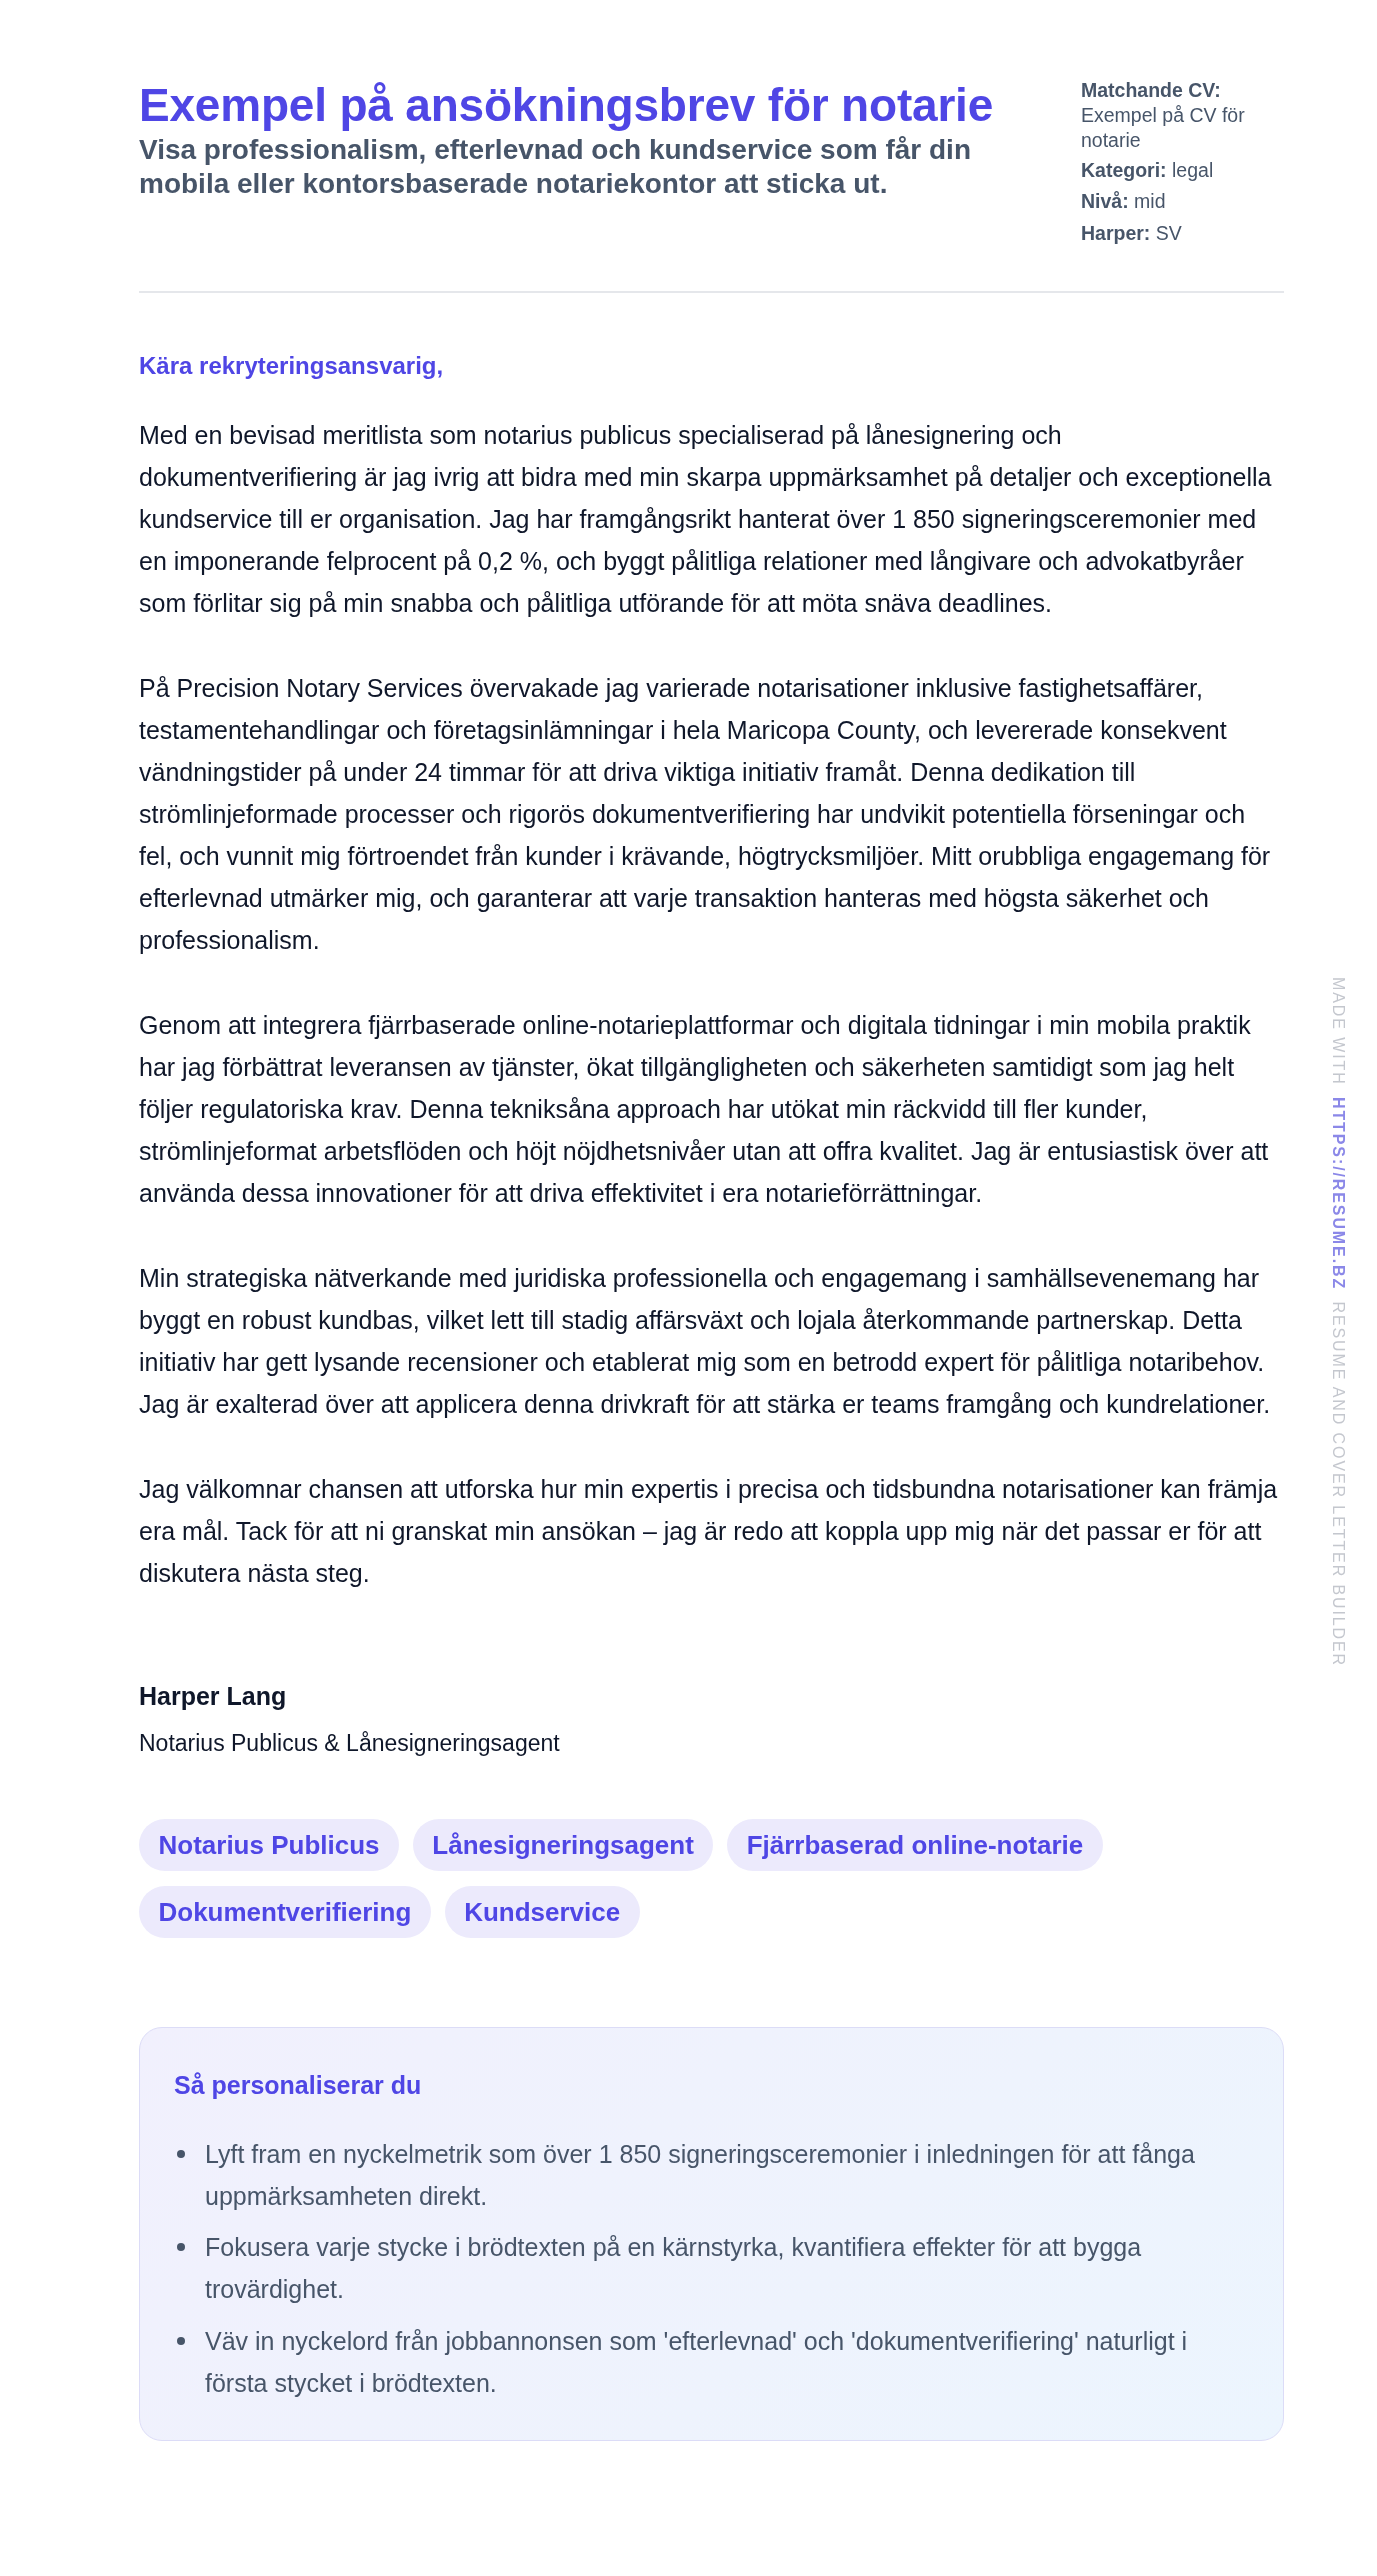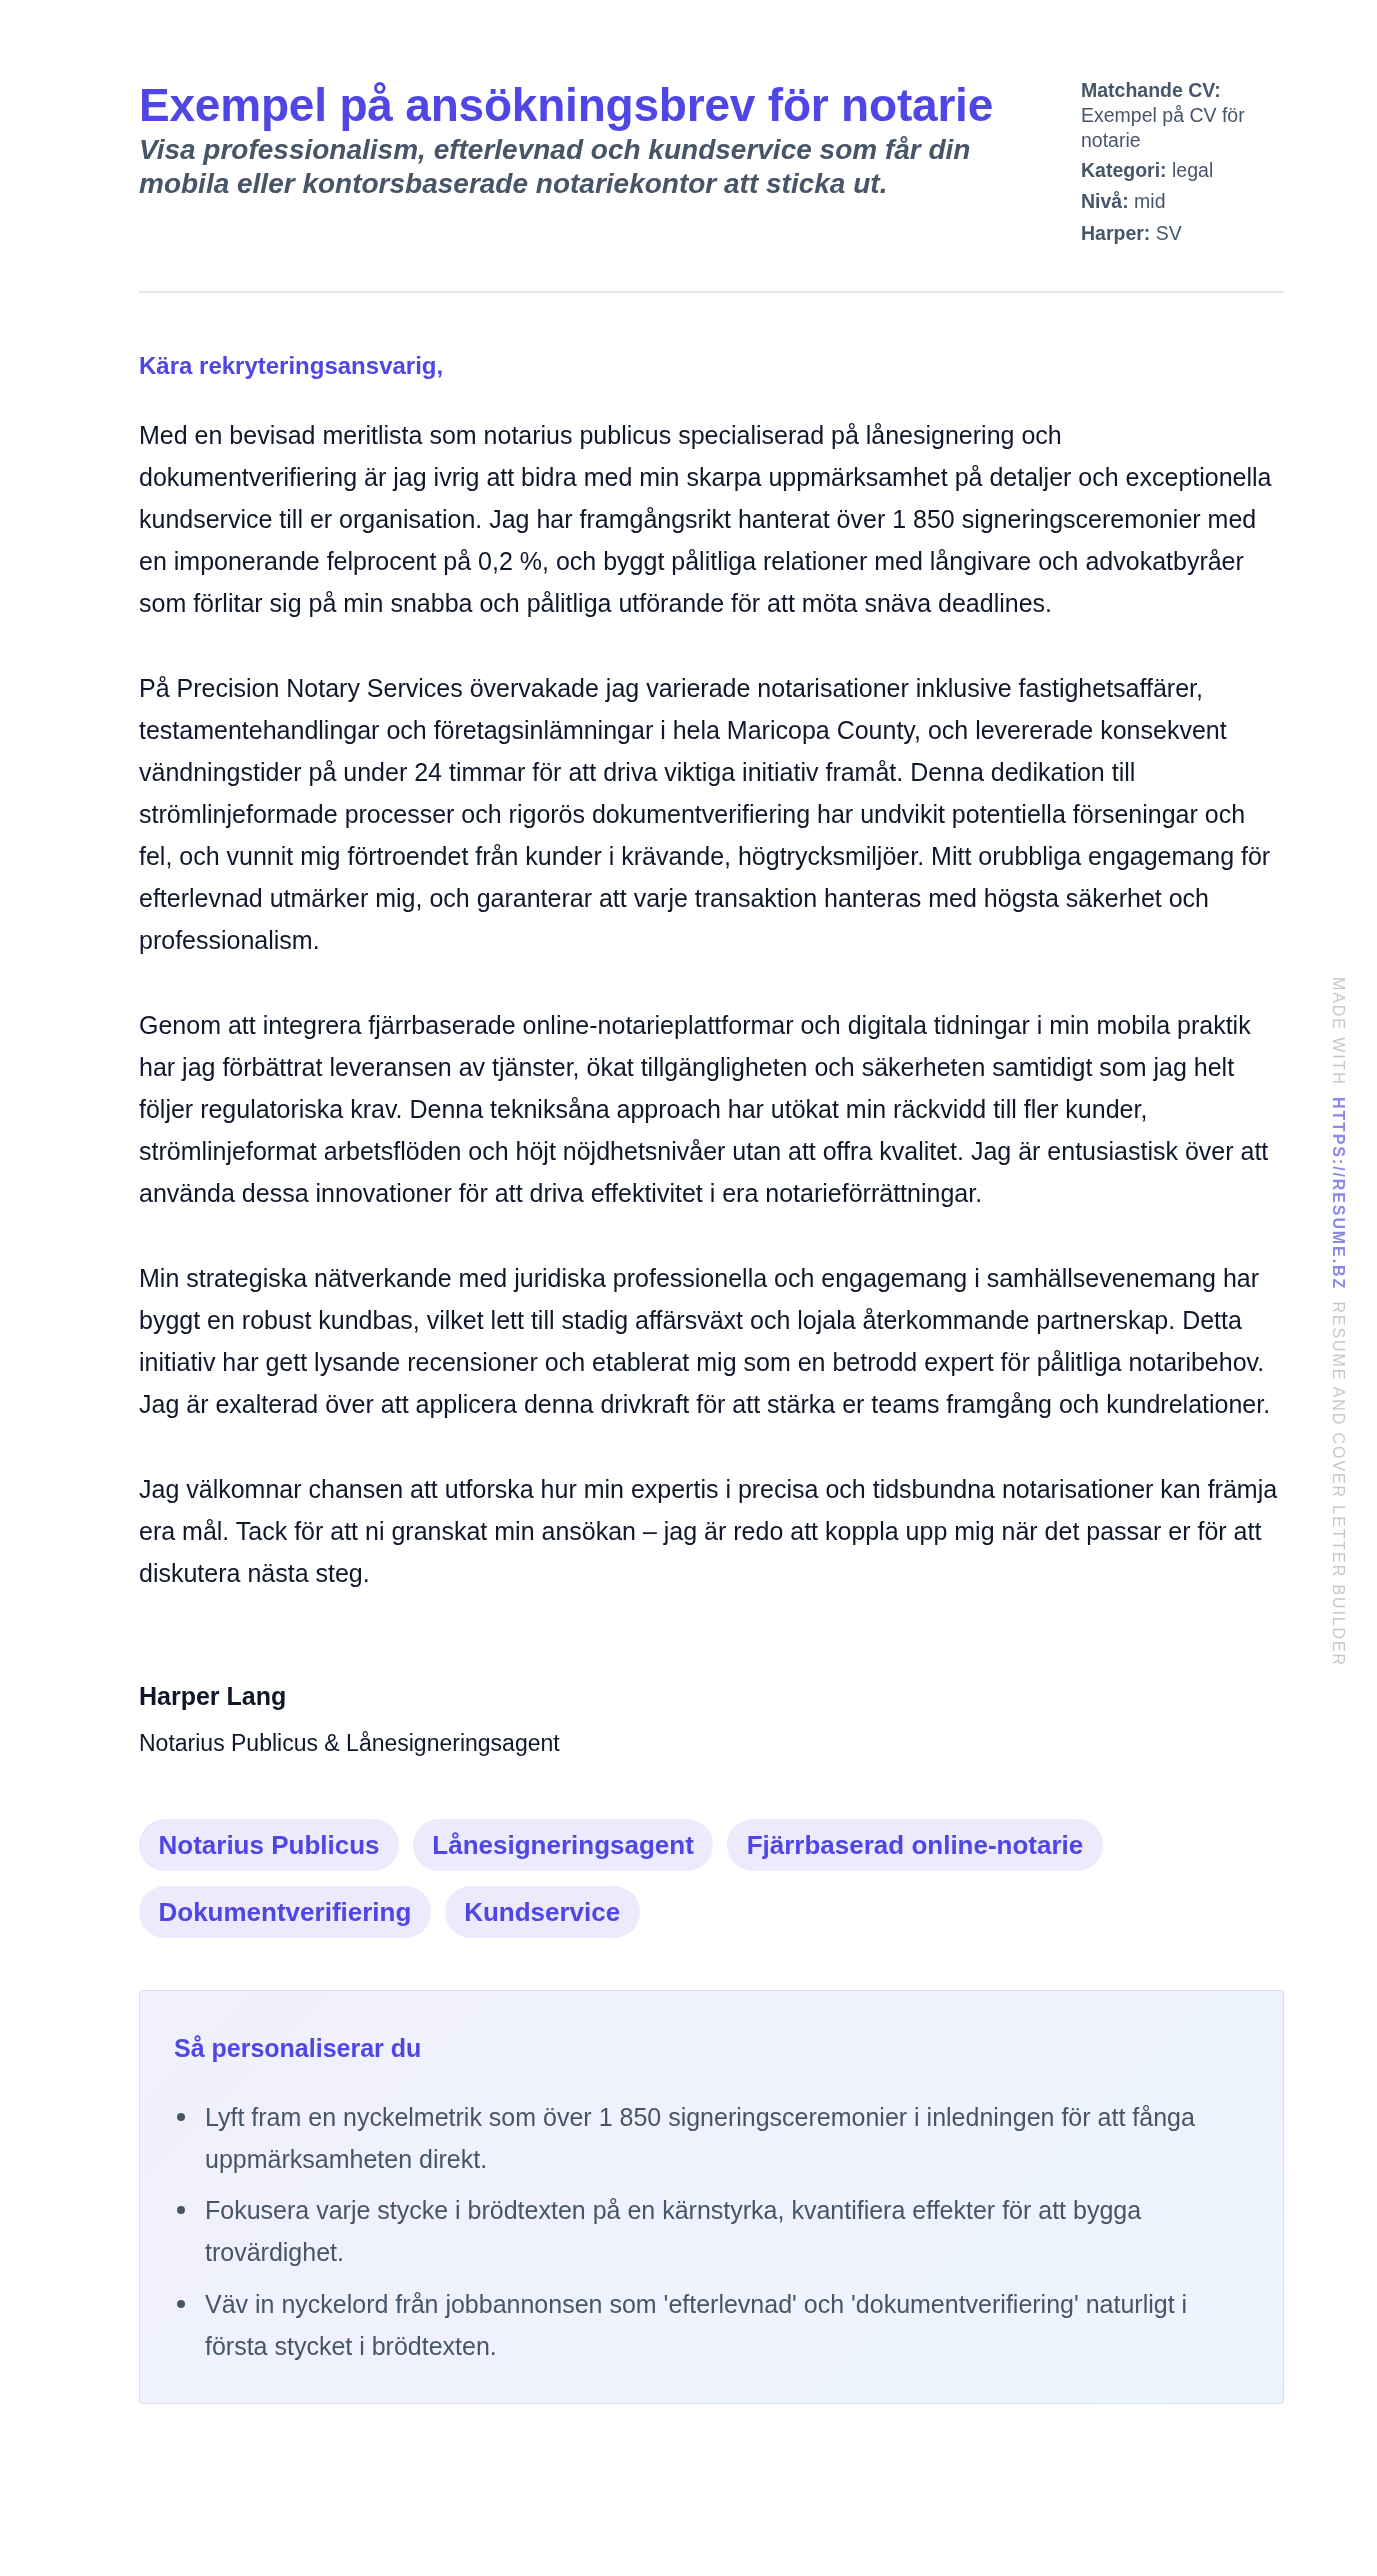--- a/index.html
+++ b/index.html
@@ -3,39 +3,39 @@
   <meta charset="utf-8">
   <style>
     * { box-sizing: border-box; margin: 0; padding: 0; }
     html, body { width: 1378px; height: 2576px; background: #ffffff; }
     body { font-family: "Liberation Sans", "DejaVu Sans", sans-serif; color: #0f172a; position: relative; }
     .page { position: absolute; left: 139px; top: 0; width: 1145px; }
 
     .header { display: flex; justify-content: space-between; align-items: flex-start; padding-top: 78px; padding-bottom: 39px; border-bottom: 2.4px solid #e5e7eb; }
     .header-left { width: 916px; }
     .title { font-size: 46px; font-weight: 700; color: #4f46e5; line-height: 55px; letter-spacing: -0.2px; }
-    .subtitle { font-size: 28px; font-weight: 700; color: #475569; line-height: 34px; margin-top: 0px; font-style: italic; }
+    .subtitle { font-size: 28px; font-weight: 700; color: #475569; line-height: 34px; margin-top: 0px; }
     .meta { text-align: left; width: 203px; font-size: 19.5px; color: #475569; line-height: 25px; }
     .meta .row { margin-bottom: 6.5px; }
     .meta .row.first { margin-bottom: 4.9px; }
     .meta b { font-weight: 700; color: #475569; }
 
     .salutation { margin-top: 57px; font-size: 24px; font-weight: 700; color: #4f46e5; line-height: 32px; }
     .body-text { margin-top: 32px; }
     .para { font-size: 25px; line-height: 42px; color: #0f172a; margin-bottom: 43px; }
     .para:last-child { margin-bottom: 0; }
 
     .signature { margin-top: 86px; }
     .sig-name { font-size: 25px; font-weight: 700; color: #0f172a; line-height: 32px; }
     .sig-title { font-size: 23px; color: #0f172a; line-height: 32px; margin-top: 14.6px; }
 
     .tags { margin-top: 60px; display: flex; flex-wrap: wrap; gap: 14.6px 13.8px; width: 1054px; }
     .tag { background: #eceafc; color: #4f46e5; border-radius: 26px; padding: 0 19.5px; height: 52px; line-height: 52px; font-size: 26px; font-weight: 600; white-space: nowrap; }
 
-    .tips { margin-top: 52px; border: 1.6px solid #dcdcf7; border-radius: 3px; padding: 41px 34px 36px 34px; background: linear-gradient(135deg, #f1f0fd 0%, #eef3fd 60%, #ecf5fe 100%); }
+    .tips { margin-top: 89px; border: 1.6px solid #dcdcf7; border-radius: 23px; padding: 41px 34px 36px 34px; background: linear-gradient(135deg, #f1f0fd 0%, #eef3fd 60%, #ecf5fe 100%); }
     .tips-title { font-size: 25px; font-weight: 700; color: #4f46e5; line-height: 32px; }
     .tips-list { margin-top: 32px; list-style: none; }
     .tips-list li { position: relative; padding-left: 31px; font-size: 25px; line-height: 42px; color: #475569; margin-bottom: 9.7px; }
     .tips-list li:last-child { margin-bottom: 0; }
     .tips-list li .bullet { position: absolute; left: 3.2px; top: 17px; width: 8px; height: 8px; border-radius: 50%; background: #475569; }
 
     .side-credit { position: absolute; left: 1328px; top: 977px; width: 19.5px; height: 673px; }
     .side-credit .rot { position: absolute; left: 0; top: 0; transform-origin: 0 0; transform: translate(19.5px, 0) rotate(90deg); white-space: nowrap; font-size: 16px; letter-spacing: 1.9px; color: #c4c7ce; font-weight: 400; line-height: 19.5px; }
     .side-credit .link { color: #8b88e8; font-weight: 700; margin: 0 11.3px; }
   </style>

